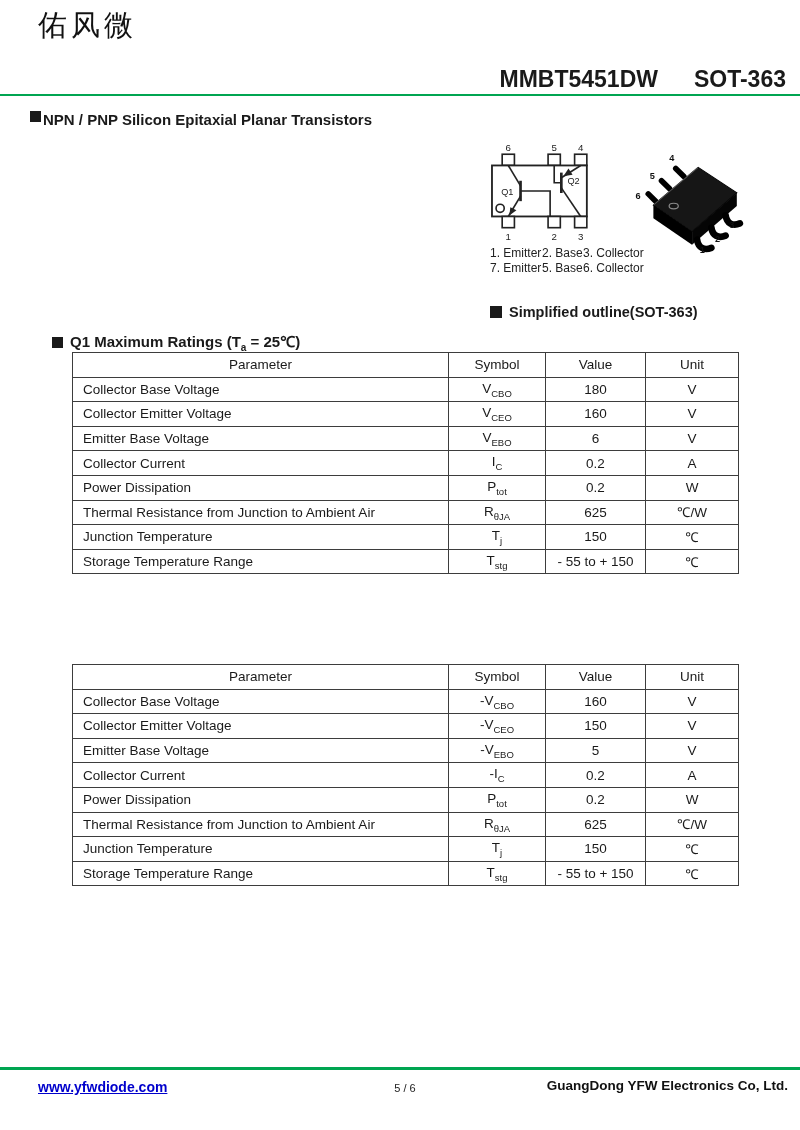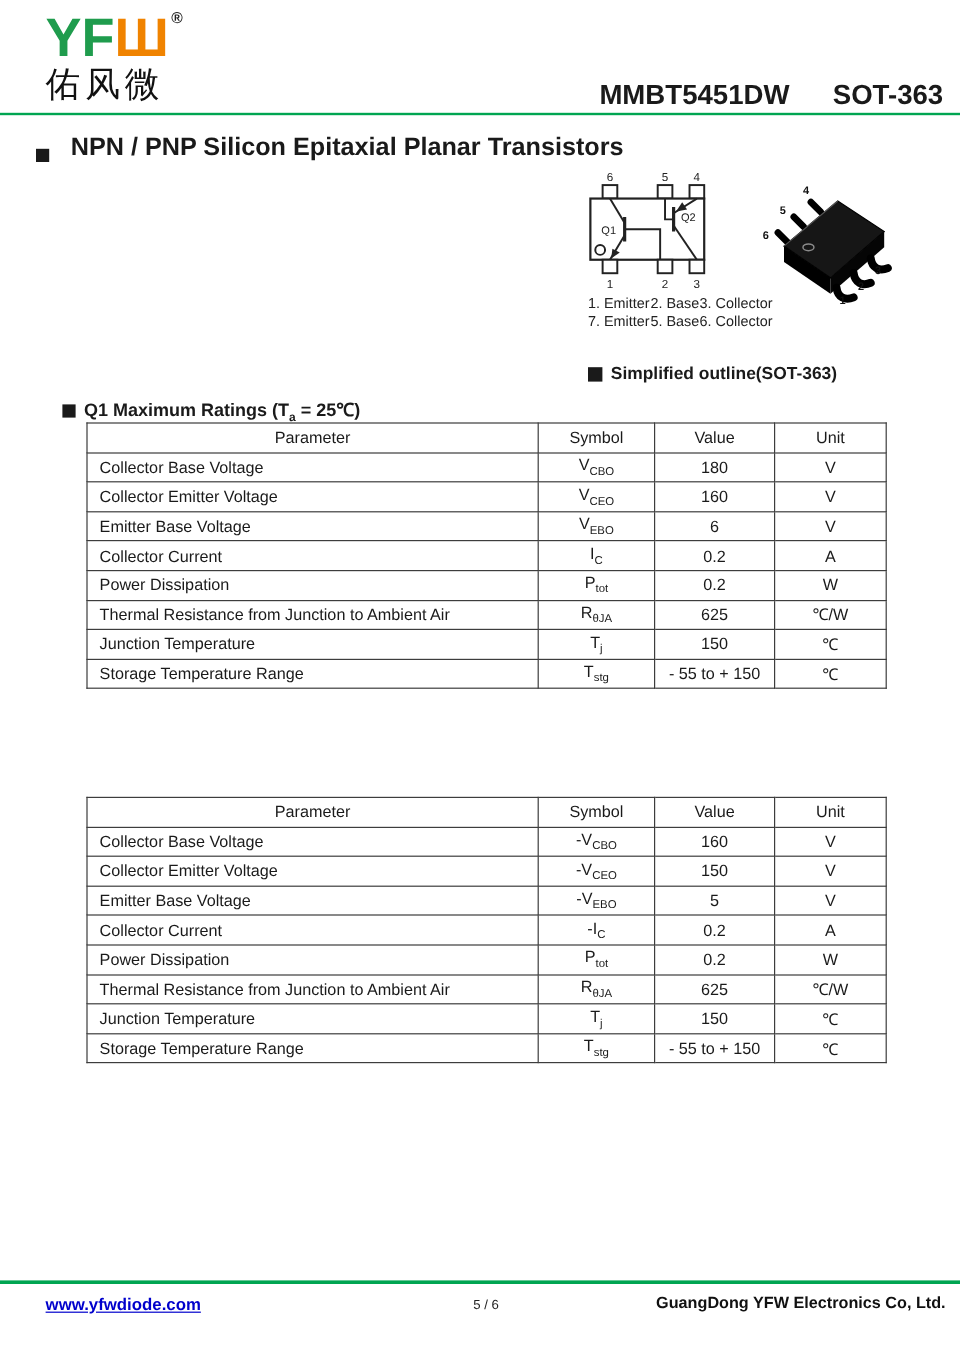--- a/index.html
+++ b/index.html
@@ -14,22 +14,22 @@
   .logo-reg{font-size:13px;font-weight:bold;color:#222;vertical-align:28px;margin-left:2px;}
   .logo-cn{font-size:29px;font-weight:normal;letter-spacing:4px;margin-top:3px;color:#111;}
 
   .doc-title{position:absolute;top:66px;right:14px;font-size:23px;font-weight:bold;white-space:nowrap;}
   .doc-title .pkg{margin-left:36px;}
 
   .rule-top{position:absolute;left:0;top:94px;width:800px;height:2px;background:#00a551;}
   .rule-bottom{position:absolute;left:0;top:1067px;width:800px;height:3px;background:#00a551;}
 
   
-  .heading{position:absolute;left:30px;top:111px;font-size:21px;font-weight:bold;
-           display:flex;align-items:flex-end;gap:16px;}
+  .heading{position:absolute;left:30px;top:111px;font-size:15px;font-weight:bold;
+           display:flex;align-items:flex-start;}
   .sq{display:inline-block;width:11px;height:11px;background:#1a1a1a;flex:0 0 auto;}
   .heading .sq{margin-right:2px;}
 
   
   .schematic{position:absolute;left:485px;top:142px;}
   .package3d{position:absolute;left:633px;top:146px;}
   svg text{font-family:"Liberation Sans",sans-serif;}
 
   .pin-grid{position:absolute;left:490px;top:247px;font-size:12px;line-height:13.5px;
             display:grid;grid-template-columns:52px 41px auto;grid-row-gap:1px;color:#222;}
@@ -64,21 +64,20 @@
               color:#0000cc;text-decoration:underline;}
   .footer-page{position:absolute;left:355px;top:1082px;width:100px;text-align:center;font-size:11px;color:#222;}
   .footer-co{position:absolute;right:12px;top:1078px;font-size:13.5px;font-weight:bold;color:#111;}
 </style>
 </head>
 <body>
 
 <div class="page">
 
   <div class="logo-block">
-    <div class="logo-line1"><span class="logo-yf">YF</span><span class="logo-w">Ш</span><span class="logo-reg">®</span></div>
     <div class="logo-cn">佑风微</div>
   </div>
 
   <div class="doc-title">
     <span>MMBT5451DW</span><span class="pkg">SOT-363</span>
   </div>
 
   <div class="rule-top"></div>
 
   <div class="heading">

